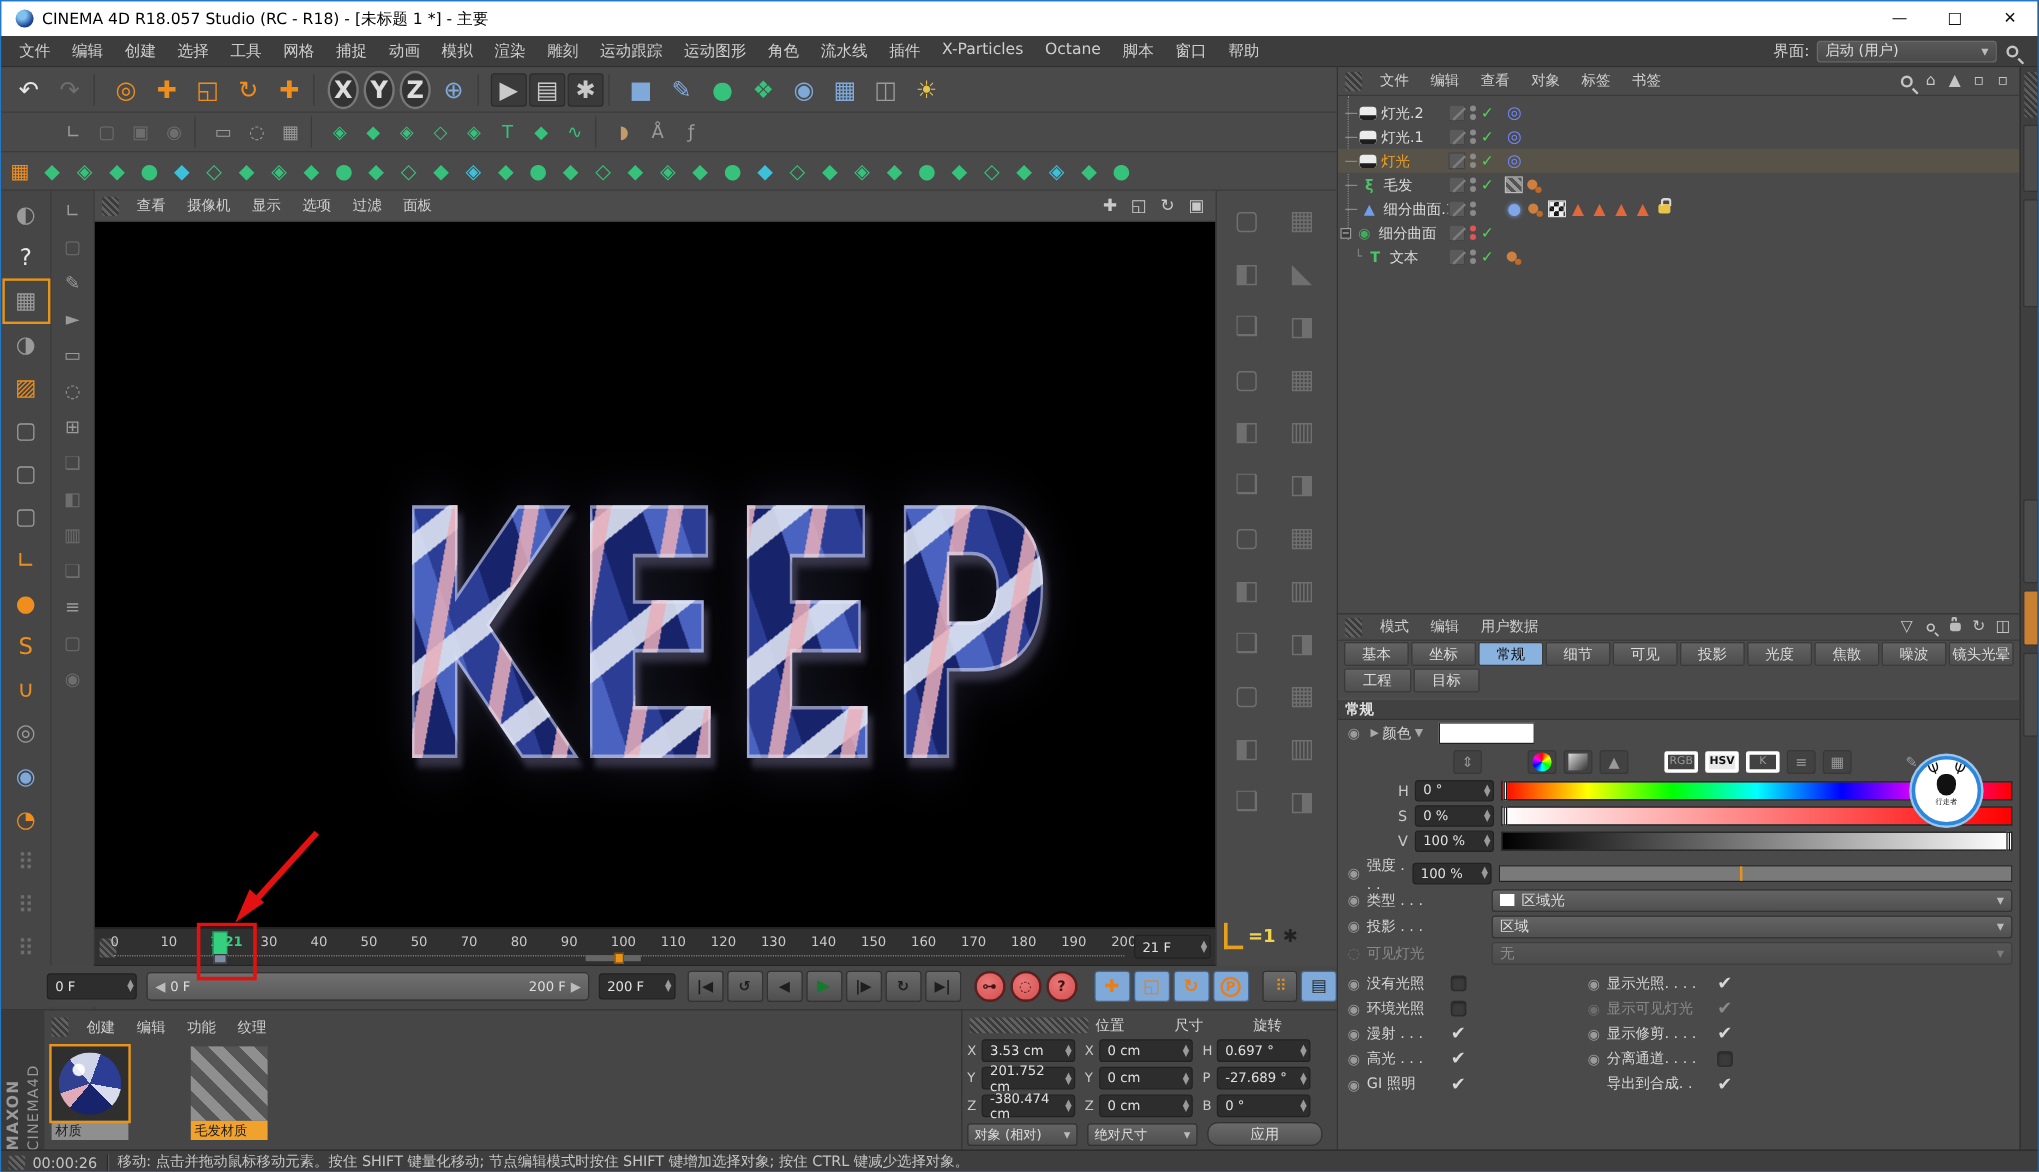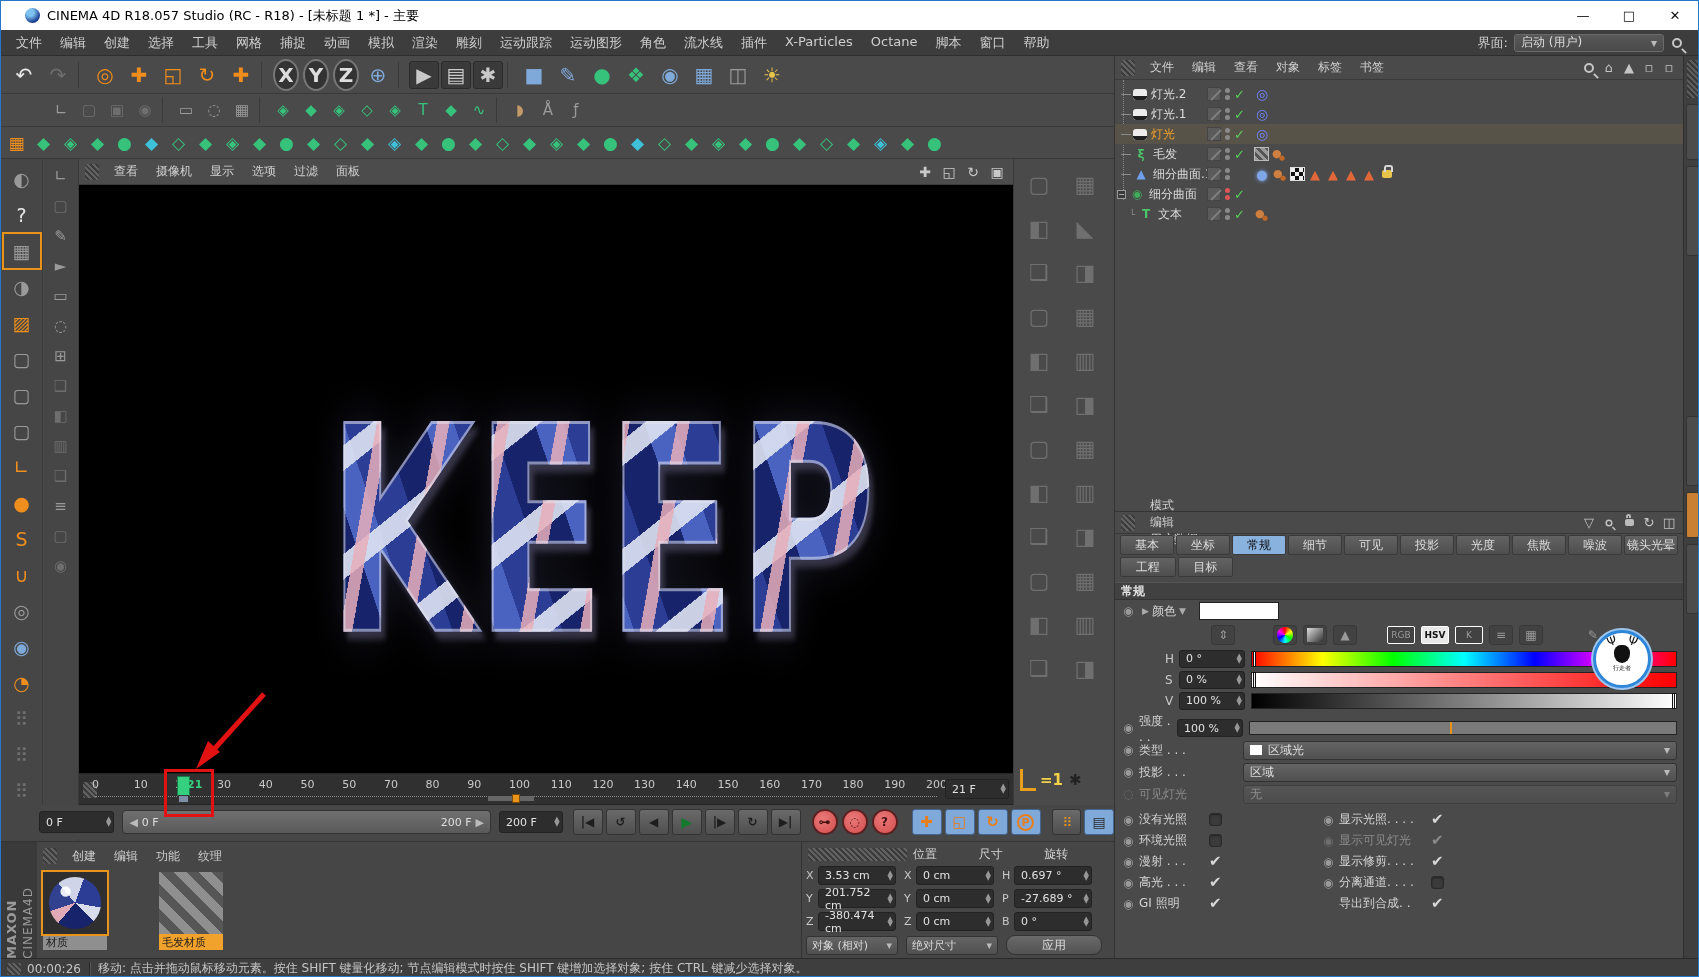--- a/index.html
+++ b/index.html
@@ -1,20 +1,20 @@
 <!DOCTYPE html>
 <html><head>
 <meta charset="utf-8">
 <style>
   html,body{margin:0;padding:0;background:#222;}
   *{box-sizing:border-box;font-family:"DejaVu Sans","Liberation Sans",sans-serif;}
   #win{position:relative;width:1699px;height:977px;background:#474747;border:1px solid #2478c8;overflow:hidden;color:#d0d0d0;}
   .abs{position:absolute;}
   
-  #titlebar{left:0;top:0;width:100%;height:29px;background:#fff;color:#000;display:flex;align-items:center;padding-left:24px;font-size:13px;}
+  #titlebar{left:0;top:0;width:100%;height:29px;background:#fff;color:#000;display:flex;align-items:center;padding-left:12px;font-size:13px;}
   #applogo{width:15px;height:15px;border-radius:50%;background:radial-gradient(circle at 35% 30%,#7ec3ef 0 25%,#1a3b8f 70%);margin-right:7px;}
   .winbtn{width:46px;height:28px;display:flex;align-items:center;justify-content:center;font-size:13px;color:#111;}
   #titlebar .sp{flex:1;}
   
   #menubar{left:0;top:29px;width:100%;height:26px;background:#3d3d3d;border-bottom:1px solid #2e2e2e;display:flex;align-items:center;font-size:13px;padding:0 6px;}
   .mi{padding:0 9px;color:#cfcfcf;cursor:default;}
   #menubar .sp{flex:1;}
   #iface-dd{width:150px;height:18px;background:linear-gradient(#585858,#4a4a4a);border:1px solid #6a6a6a;border-radius:3px;font-size:12px;color:#ddd;display:flex;align-items:center;padding:0 6px;margin:0 8px 0 6px;}
   #iface-dd::after{content:"▾";margin-left:auto;color:#bbb;}
   .mag{width:10px;height:10px;border:2px solid #c5c5c5;border-radius:50%;position:relative;display:inline-block;}
@@ -157,21 +157,21 @@
   #sectbar{height:18px;background:#414141;border-top:1px solid #555;border-bottom:1px solid #333;display:flex;align-items:center;padding-left:6px;font-weight:bold;color:#e0e0e0;margin-top:4px;}
   .prow{display:flex;align-items:center;height:22px;padding-left:8px;position:relative;}
   .circ{color:#9a9a9a;font-size:12px;width:16px;flex:none;}
   .plabel{color:#d5d5d5;flex:none;}
   #colorrow .tri-r{color:#aaa;font-size:9px;margin:0 3px;}
   #swatch{width:80px;height:18px;background:#fff;border:1px solid #222;margin-left:10px;}
   #citems{display:flex;align-items:center;height:26px;padding-left:96px;gap:6px;}
   .cico{width:24px;height:20px;background:#424242;border:1px solid #383838;border-radius:3px;display:flex;align-items:center;justify-content:center;color:#9a9a9a;font-size:12px;}
   .cwheel{width:16px;height:16px;border-radius:50%;background:conic-gradient(red,yellow,lime,cyan,blue,magenta,red);}
   .cgrad{width:16px;height:14px;background:linear-gradient(135deg,#ddd,#333);}
-  .mbtn{width:28px;height:18px;background:#424242;border:1px solid #ffffff;border-radius:2px;color:#9a9a9a;font-size:9px;display:flex;align-items:center;justify-content:center;}
+  .mbtn{width:28px;height:18px;background:#424242;border:3px solid #ffffff;border-radius:2px;color:#9a9a9a;font-size:9px;display:flex;align-items:center;justify-content:center;}
   .mbtn.act{background:#e8e8e8;color:#111;font-weight:bold;}
   .hsvrow{display:flex;align-items:center;height:21px;padding-left:50px;}
   .hsvrow .axl{width:14px;color:#c9c9c9;}
   .hsvrow .spin{width:66px;margin-right:6px;height:18px;}
   .bar{position:relative;flex:1;height:16px;margin-right:6px;border:1px solid #222;}
   .cursorline{position:absolute;top:-1px;width:3px;height:16px;background:#f8f8f8;border:1px solid #111;}
   #huebar{background:linear-gradient(90deg,red,#ff0,#0f0,#0ff,#00f,#f0f,red);}
   #satbar{background:linear-gradient(90deg,#fff,#f00);}
   #valbar{background:linear-gradient(90deg,#000,#fff);}
   .prow .spin{width:66px;height:18px;margin-right:6px;}
@@ -776,21 +776,21 @@
             <span class="ochk">✓</span>
             <span class="tag dots"></span>
           </span>
         </div>
       </div>
   </div>
 
   <div id="attrmgr" class="abs">
     <div id="attrmenu">
       <span class="grip"></span>
-      <span id="attr-items" style="display:flex;flex-direction:column;">
+      <span id="attr-items" style="display:flex;">
           <span class="mi">模式</span>
           <span class="mi">编辑</span>
           <span class="mi">用户数据</span>
         </span>
       <span class="sp"></span>
       <span class="hico">▽</span>
       <span class="hico">
           <span class="mag" style="transform:scale(.7);"></span>
         </span>
       <span class="hico">

